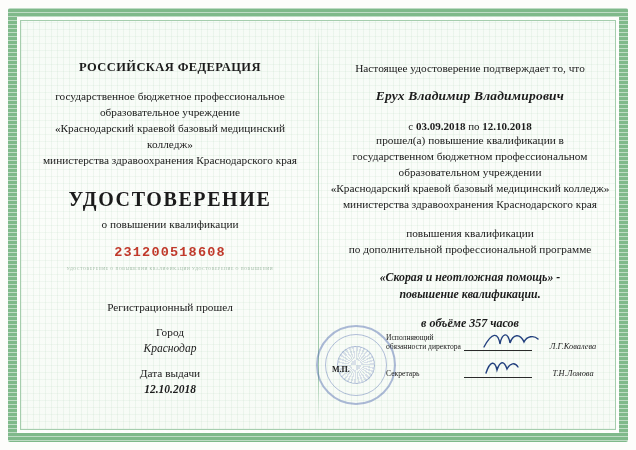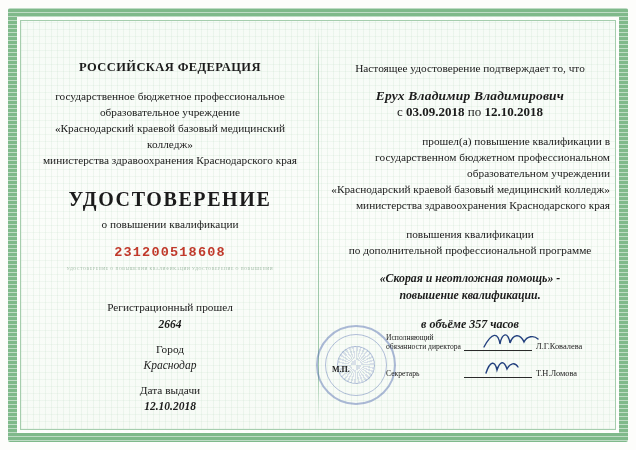--- a/index.html
+++ b/index.html
@@ -162,31 +162,30 @@
     margin: 0 4px;
   }
   .fio {
     margin-top: 12px;
     font-size: 13.5px;
     font-weight: bold;
     font-style: italic;
     letter-spacing: 0.2px;
   }
   .period {
-    margin-top: 0;
-    font-size: 13px;
+    margin-top: 16px;
+    font-size: 11px;
   }
   .period b { font-weight: bold; }
   .block2 {
-    margin-top: 13px;
+    margin-top: 0;
     font-size: 11.3px;
     line-height: 16px;
     margin-left: 4px;
     margin-right: 4px;
-    text-align: right;
   }
   .block3 {
     margin-top: 13px;
     font-size: 11.3px;
     line-height: 16px;
     margin-left: 4px;
     margin-right: 4px;
   }
   .program {
     margin-top: 12px;
@@ -261,23 +260,24 @@
   }
   .scribble {
     position: absolute;
     left: 18px;
     bottom: 0;
     width: 58px;
     height: 20px;
   }
   .sig-name {
     width: 74px;
-    text-align: left;
+    text-align: center;
     font-size: 8.4px;
     white-space: nowrap;
+    font-style: italic;
   }
   .mp {
     position: absolute;
     left: 6px;
     top: 42px;
     font-size: 8px;
     font-weight: bold;
     color: #1b1b1b;
   }
 </style>
@@ -298,21 +298,20 @@
     <div class="org t">«Краснодарский краевой базовый медицинский колледж»</div>
     <div class="org t">министерства здравоохранения Краснодарского края</div>
 
     <div class="doc-title t">УДОСТОВЕРЕНИЕ</div>
     <div class="doc-sub t">о повышении квалификации</div>
 
     <div class="serial">231200518608</div>
     <div class="microtext">УДОСТОВЕРЕНИЕ О ПОВЫШЕНИИ КВАЛИФИКАЦИИ УДОСТОВЕРЕНИЕ О ПОВЫШЕНИИ</div>
 
     <div class="regno-label t">Регистрационный прошел</div>
-    <div class="regno-value t">2664</div>
 
     <div class="city-label t">Город</div>
     <div class="city-value t">Краснодар</div>
 
     <div class="date-label t">Дата выдачи</div>
     <div class="date-value t">12.10.2018</div>
   </div>
 
   <div class="col col-right">
     <div class="r-line t">Настоящее удостоверение подтверждает то, что</div>

